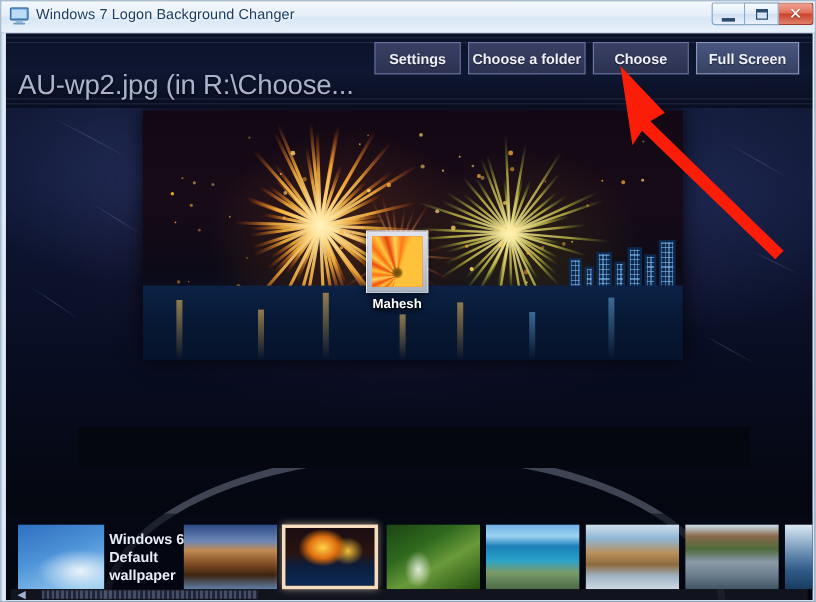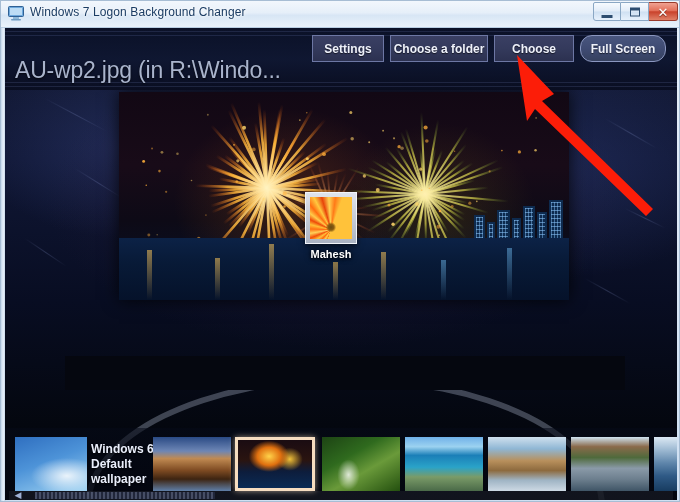--- a/index.html
+++ b/index.html
@@ -166,21 +166,20 @@
     border: 1px solid #6d77a4;
     color: #eef1fa;
     font-size: 12px; font-weight: bold;
     display: flex; align-items: center; justify-content: center;
     cursor: default;
     text-shadow: 0 1px 1px rgba(0,0,0,.6);
   }
   .tbtn.hot {
     background: linear-gradient(180deg,#49567e 0%, #3f4b73 50%, #36415f 100%);
     border-color: #8b97c0;
-    border-radius: 12px;
   }
   #tb-settings { left: 307px;  width: 72px; }
   #tb-folder   { left: 385px;  width: 98px; }
   #tb-apply    { left: 489px;  width: 80px; }
   #tb-full     { left: 575px;  width: 86px; }
 
   
   #preview {
     position: absolute;
     left: 114px; top: 64px;
@@ -652,21 +651,21 @@
       <div id="username">Mahesh</div>
     </div>
 
     <div id="toolbar">
       <div id="toolbar-bg"></div>
       <div class="tb-line" style="top:3px;"></div>
       <div class="tb-line" style="top:7px;"></div>
       <div class="tb-line" style="top:54px;"></div>
       <div class="tb-line" style="top:58px;"></div>
 
-      <div id="filename">AU-wp2.jpg (in R:\Windo...</div>
+      <div id="filename">AU-wp2.jpg (in R:\Choose...</div>
 
       <div class="tbtn" id="tb-settings">Settings</div>
       <div class="tbtn" id="tb-folder">Choose a folder</div>
       <div class="tbtn" id="tb-apply">Choose</div>
       <div class="tbtn hot" id="tb-full">Full Screen</div>
     </div>
 
     <div id="strip">
 
       <div class="thumb" style="left:10px; width:72px;">

